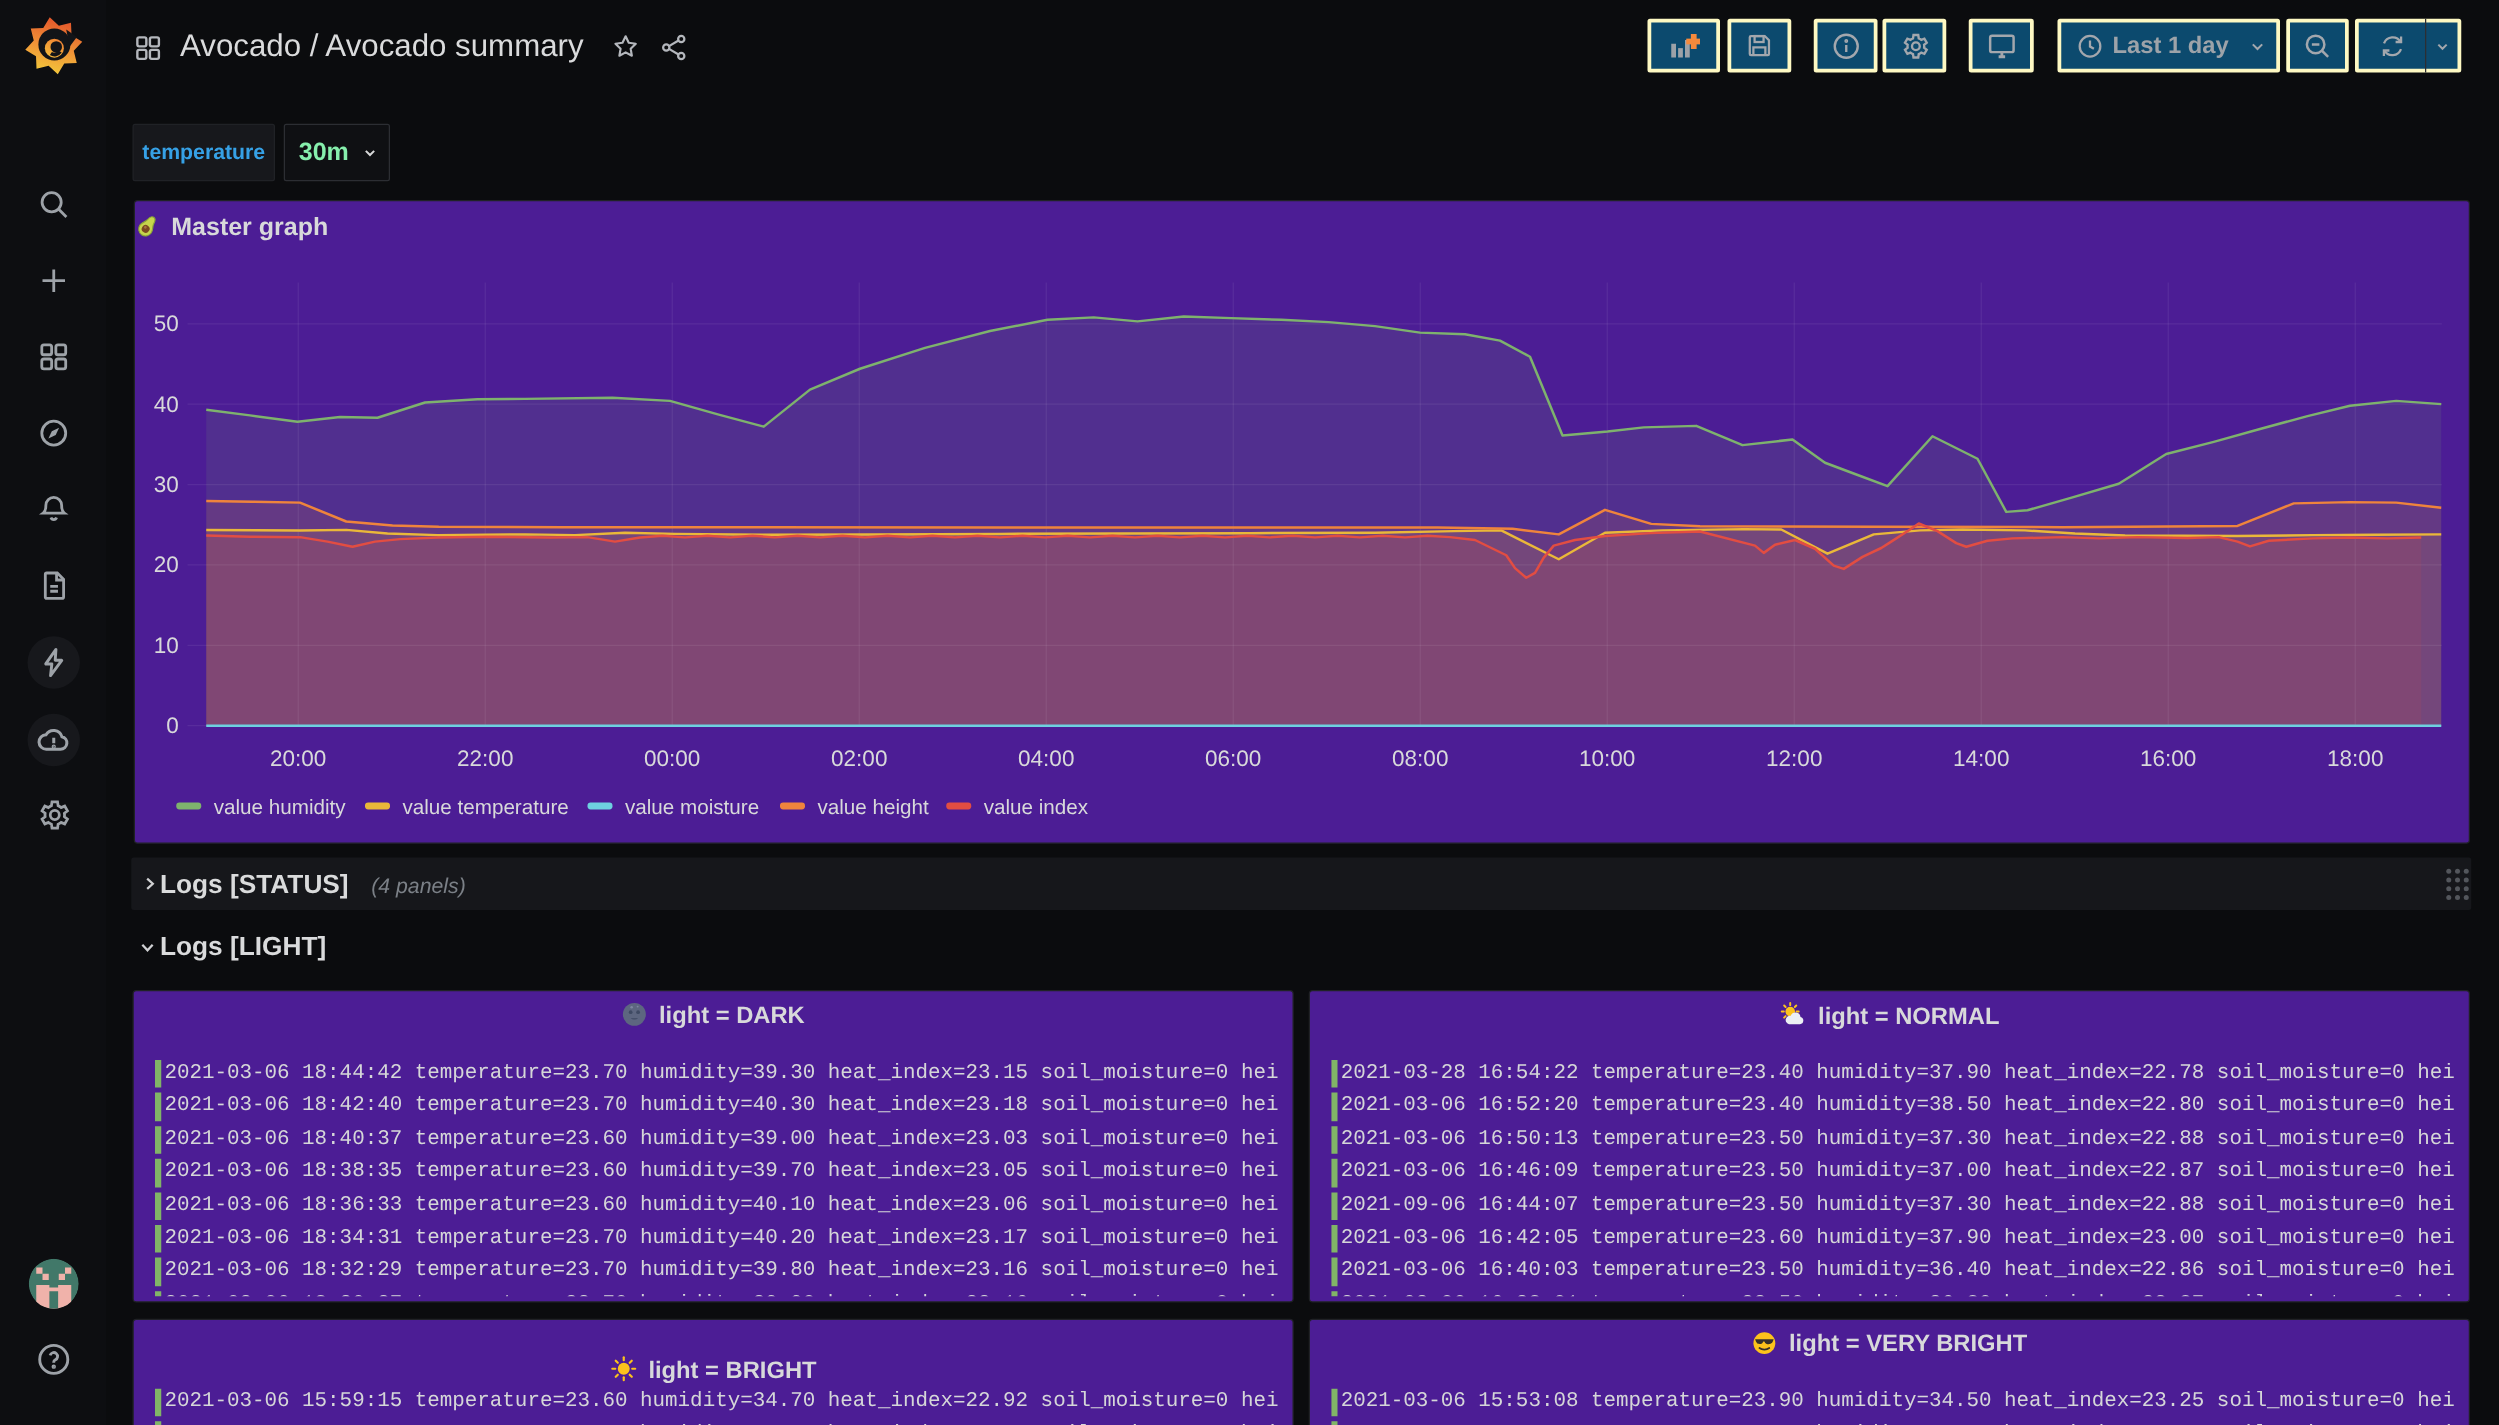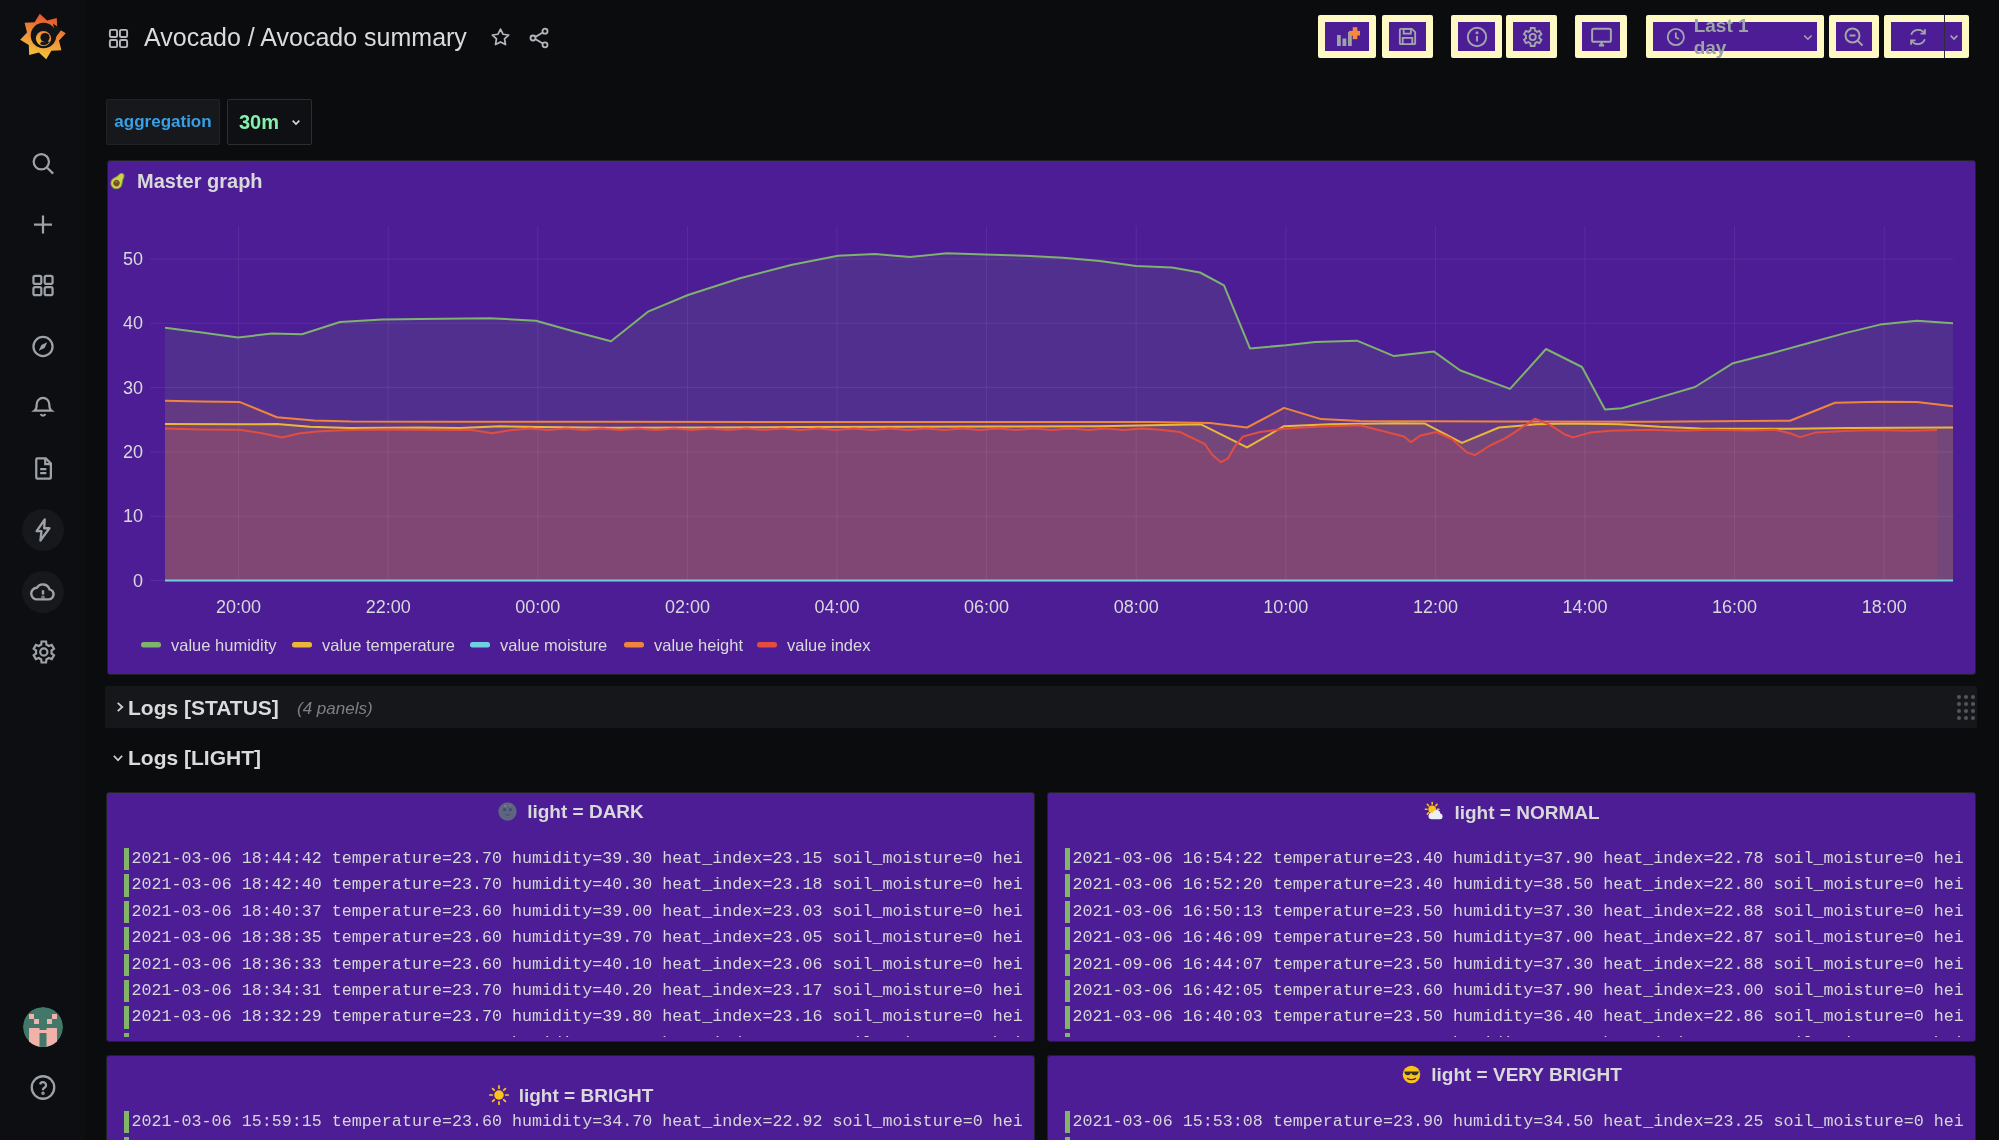--- a/index.html
+++ b/index.html
@@ -1,20 +1,20 @@
 <!DOCTYPE html>
 <html><head><meta charset="utf-8"><style>
 *{margin:0;padding:0;box-sizing:border-box;}
 html,body{width:1999px;height:1140px;overflow:hidden;background:#0b0c0e;font-family:"Liberation Sans",sans-serif;color:#d8d9da;}
 .abs{position:absolute;}
 #sidebar{position:absolute;left:0;top:0;width:85px;height:1140px;background:#0d0e11;}
 #sidebar .ic{position:absolute;left:50%;transform:translateX(-50%);color:#9da2a8;}
 .panel{position:absolute;background:#4c1d95;border:1px solid #202226;border-radius:3px;}
 .ptitle{position:absolute;width:100%;text-align:center;font-size:19px;font-weight:700;color:#d8d9da;}
-.navbtn{position:absolute;top:15px;height:43px;background:#4c1d95;border:7px solid #fef9c3;border-radius:2px;display:flex;align-items:center;justify-content:center;color:#a3a7ad;}
+.navbtn{position:absolute;top:15px;height:43px;background:#0c4a6e;border:3px solid #fef9c3;border-radius:2px;display:flex;align-items:center;justify-content:center;color:#a3a7ad;}
 .logline{white-space:nowrap;overflow:hidden;font-family:"Liberation Mono",monospace;font-size:16.7px;color:#d5d6d8;height:26.4px;line-height:26.4px;position:relative;padding-left:7.5px;}
 .logline::before{content:"";position:absolute;left:0;top:2px;bottom:2px;width:5px;background:#81b567;}
 .logwrap{position:absolute;left:17px;right:9px;top:53px;bottom:4px;overflow:hidden;}
 .inlsvg{display:inline-block;vertical-align:-4px;}
 </style></head>
 <body>
 
 <div id="sidebar">
  <svg class="ic" style="top:13px" width="47" height="47" viewBox="0 0 47 47">
   <defs>
@@ -180,21 +180,21 @@
  </div>
  <div style="width:1px;height:43px;background:#2c2e33;"></div>
  <div style="flex:1;display:flex;justify-content:center;">
  <svg width="16" height="16" viewBox="0 0 24 24" fill="none" stroke="currentColor" stroke-width="2.4">
         <path d="M7 10 l5 5 5-5"></path>
       </svg>
  </div>
 </div>
 
 <div class="abs" style="left:106px;top:99px;width:114px;height:46px;background:#17181c;border:1px solid #202226;border-radius:2px;display:flex;align-items:center;justify-content:center;">
- <span style="color:#36a1e6;font-weight:600;font-size:17px;">aggregation</span>
+ <span style="color:#36a1e6;font-weight:600;font-size:17px;">temperature</span>
 </div>
 <div class="abs" style="left:227px;top:99px;width:85px;height:46px;background:#0f1013;border:1px solid #2c2e33;border-radius:2px;display:flex;align-items:center;padding-left:11px;">
  <span style="color:#86efac;font-weight:700;font-size:20px;">30m</span>
  <svg style="margin-left:9px" width="16" height="16" viewBox="0 0 24 24" fill="none" stroke="#d8d9da" stroke-width="2.4">
       <path d="M7 10 l5 5 5-5"></path>
     </svg>
 </div>
 
 <div class="panel" style="left:107px;top:160px;width:1869px;height:515px;"></div>
 <div class="abs" style="left:107px;top:170px;width:1869px;text-align:left;font-size:20px;font-weight:700;color:#d8d9da;">
@@ -329,21 +329,21 @@
           <line x1="2.6" y1="9" x2="4.4" y2="9"></line>
           <line x1="15.6" y1="9" x2="17.4" y2="9"></line>
           <line x1="4.7" y1="3.7" x2="6" y2="5"></line>
           <line x1="14" y1="13" x2="15.3" y2="14.3"></line>
           <line x1="4.7" y1="14.3" x2="6" y2="13"></line>
           <line x1="14" y1="5" x2="15.3" y2="3.7"></line>
         </g>
         <path d="M9 20 h9.5 a3.2 3.2 0 0 0 0.5 -6.3 a4.4 4.4 0 0 0 -8.5 -1 A3.6 3.6 0 0 0 9 20 z" fill="#ecf0f4"></path>
       </svg><span>light = NORMAL</span></div>
     <div class="logwrap">
-      <div class="logline">2021-03-06 16:54:22 temperature=23.40 humidity=37.90 heat_index=22.78 soil_moisture=0 hei</div>
+      <div class="logline">2021-03-28 16:54:22 temperature=23.40 humidity=37.90 heat_index=22.78 soil_moisture=0 hei</div>
       <div class="logline">2021-03-06 16:52:20 temperature=23.40 humidity=38.50 heat_index=22.80 soil_moisture=0 hei</div>
       <div class="logline">2021-03-06 16:50:13 temperature=23.50 humidity=37.30 heat_index=22.88 soil_moisture=0 hei</div>
       <div class="logline">2021-03-06 16:46:09 temperature=23.50 humidity=37.00 heat_index=22.87 soil_moisture=0 hei</div>
       <div class="logline">2021-09-06 16:44:07 temperature=23.50 humidity=37.30 heat_index=22.88 soil_moisture=0 hei</div>
       <div class="logline">2021-03-06 16:42:05 temperature=23.60 humidity=37.90 heat_index=23.00 soil_moisture=0 hei</div>
       <div class="logline">2021-03-06 16:40:03 temperature=23.50 humidity=36.40 heat_index=22.86 soil_moisture=0 hei</div>
       <div class="logline">2021-03-06 16:38:01 temperature=23.50 humidity=36.80 heat_index=22.87 soil_moisture=0 hei</div>
     </div>
   </div>
 <div class="panel" style="left:106px;top:1055px;width:929px;height:250px;overflow:hidden;">

